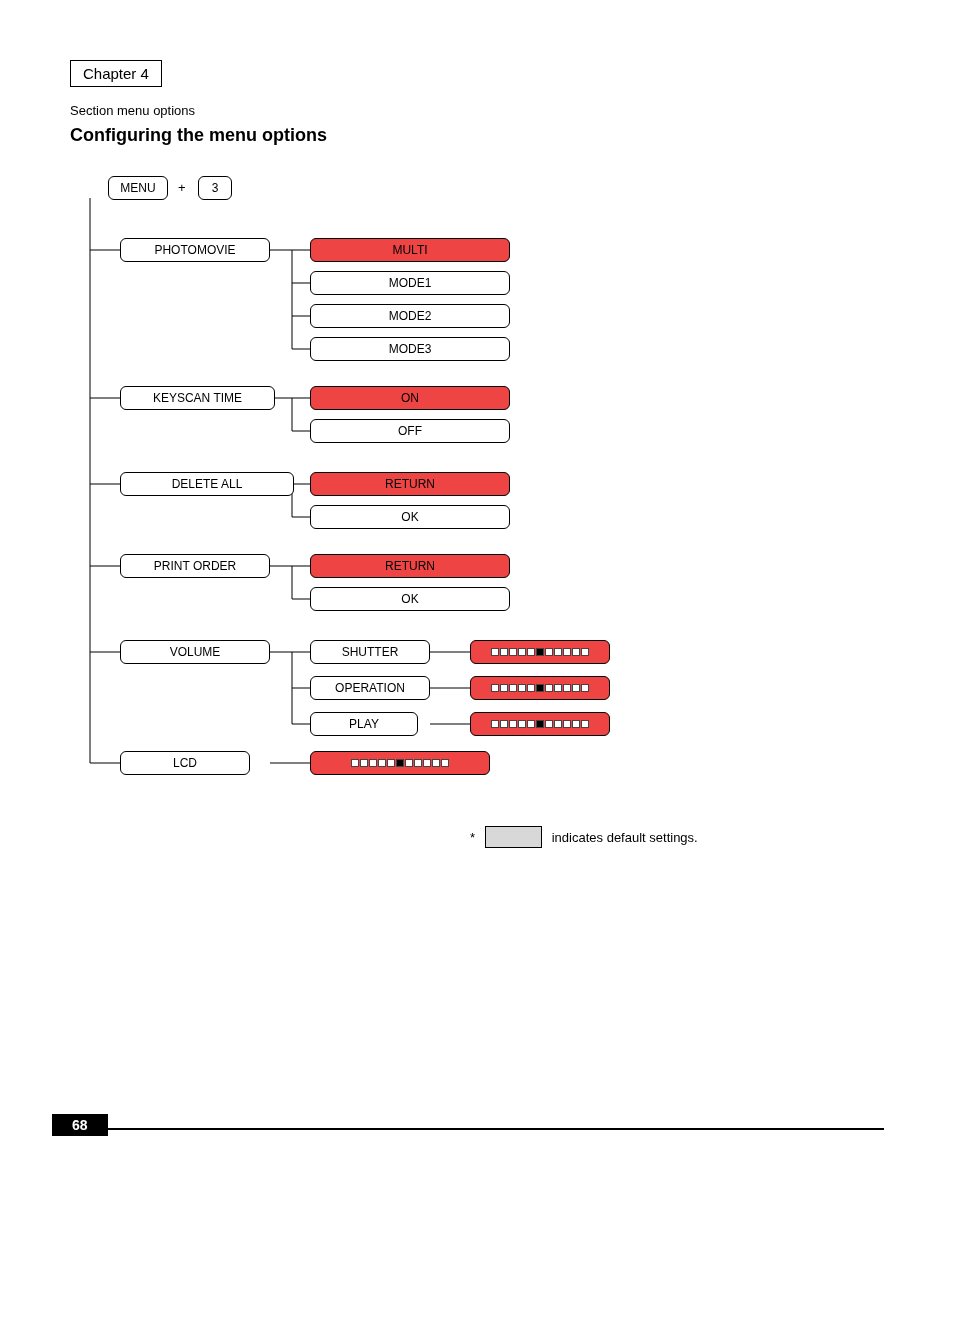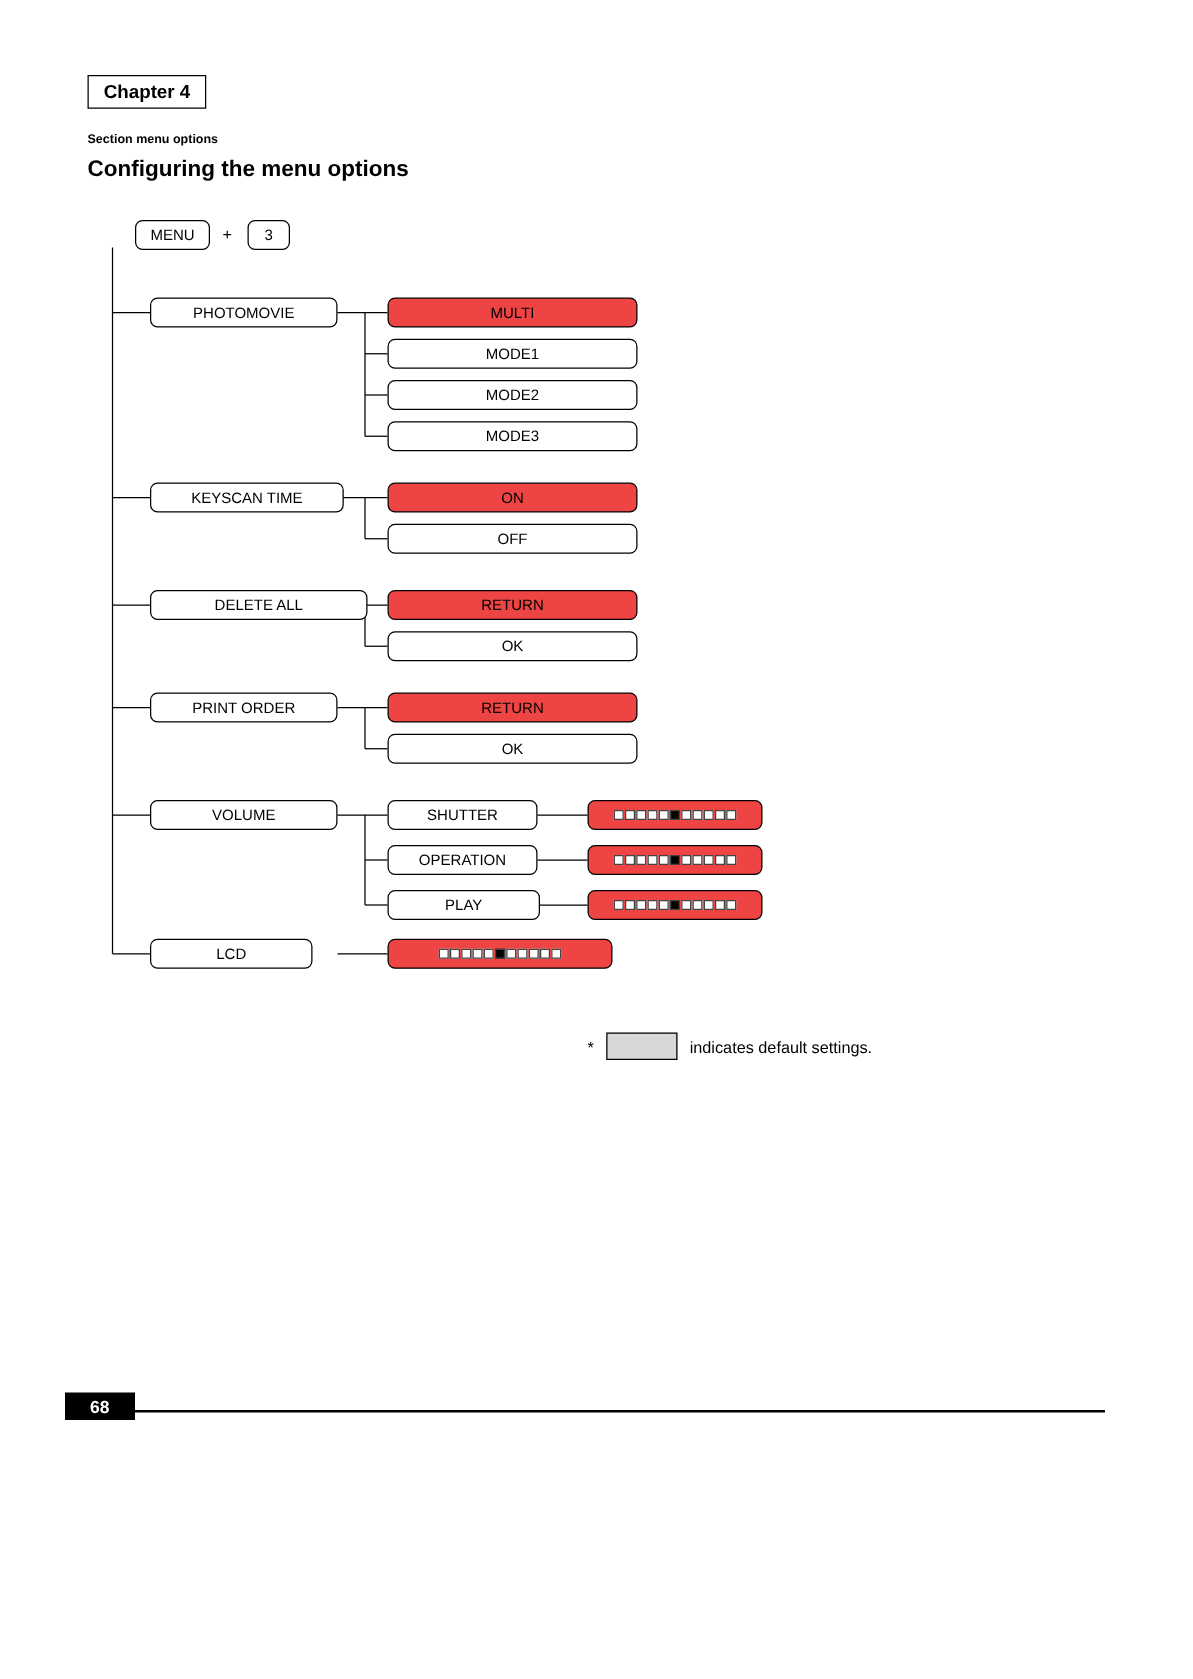--- a/index.html
+++ b/index.html
@@ -7,21 +7,21 @@
     font-family: Arial, sans-serif;
     background: #fff;
     width: 954px;
     padding: 60px 70px 40px 70px;
     position: relative;
   }
   .section-box {
     border: 1px solid #000;
     padding: 4px 12px;
     display: inline-block;
-    font-weight: bold;
+    font-weight: normal;
     font-size: 15px;
     margin-bottom: 14px;
   }
   .title {
     font-weight: bold;
     font-size: 18px;
     margin: 6px 0 22px 0;
   }
   .diagram {
     position: relative;
@@ -88,21 +88,21 @@
     font-size: 14px;
     padding: 3px 20px;
   }
 </style>
 </head>
 <body>
 
 
 
 <div class="section-box"><span>Chapter 4</span></div>
-<div><span style="font-size:10px;font-weight:bold"><span>Section</span> <span>menu options</span></span></div>
+<div><span style="font-size:13px;font-weight:normal"><span>Section</span> <span>menu options</span></span></div>
 <h2 class="title">Configuring the menu options</h2>
 
 <div class="diagram">
   <svg class="tree">
 
     <line x1="20" y1="30" x2="20" y2="595" stroke="#000"></line>
 
     <line x1="20" y1="82" x2="50" y2="82" stroke="#000"></line>
     <line x1="200" y1="82" x2="240" y2="82" stroke="#000"></line>
     <line x1="222" y1="82" x2="222" y2="181" stroke="#000"></line>
@@ -156,21 +156,21 @@
   <div class="box shaded" style="left:240px;top:304px;width:200px">RETURN</div>
   <div class="box" style="left:240px;top:337px;width:200px">OK</div>
 
   <div class="box" style="left:50px;top:386px;width:150px">PRINT ORDER</div>
   <div class="box shaded" style="left:240px;top:386px;width:200px">RETURN</div>
   <div class="box" style="left:240px;top:419px;width:200px">OK</div>
 
   <div class="box" style="left:50px;top:472px;width:150px">VOLUME</div>
   <div class="box" style="left:240px;top:472px;width:120px">SHUTTER</div>
   <div class="box" style="left:240px;top:508px;width:120px">OPERATION</div>
-  <div class="box" style="left:240px;top:544px;width:122px">PLAY</div>
+  <div class="box" style="left:240px;top:544px;width:108px">PLAY</div>
   <div class="box shaded" style="left:400px;top:472px;width:140px">
     <span class="bar-indicator">
         <span class="sq"></span>
         <span class="sq"></span>
         <span class="sq"></span>
         <span class="sq"></span>
         <span class="sq"></span>
         <span class="sq filled"></span>
         <span class="sq"></span>
         <span class="sq"></span>

